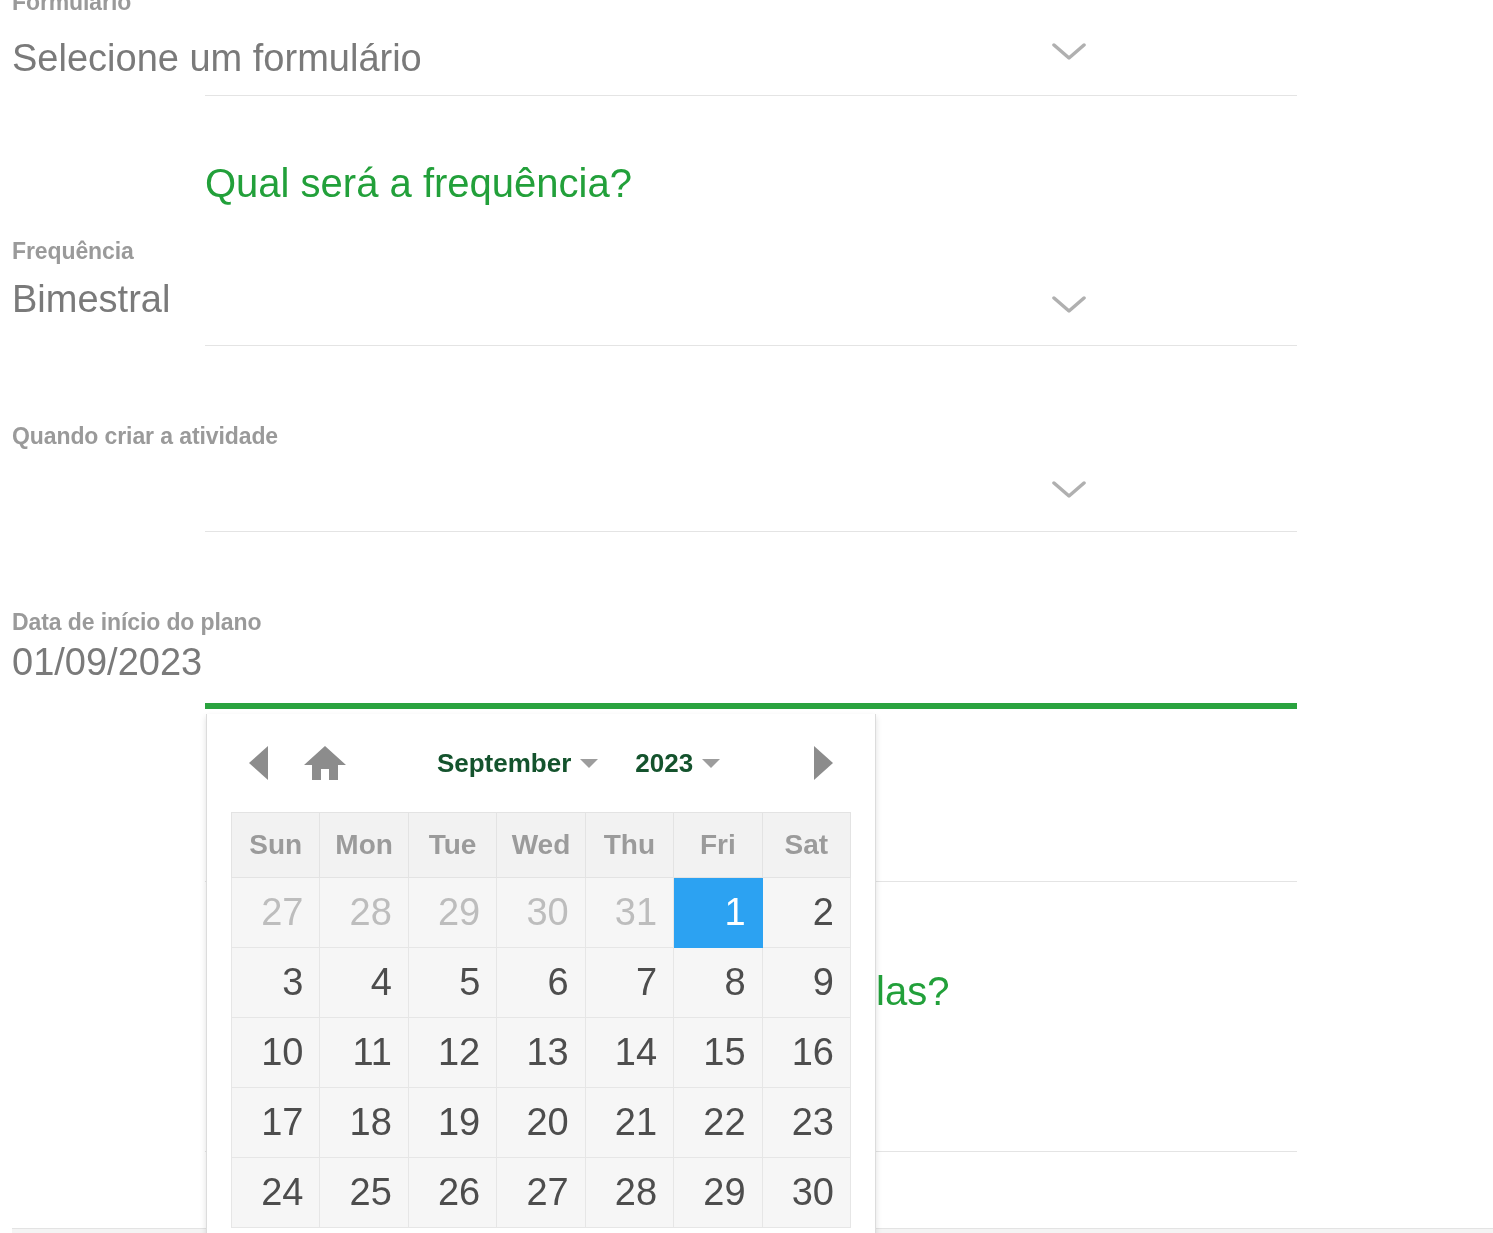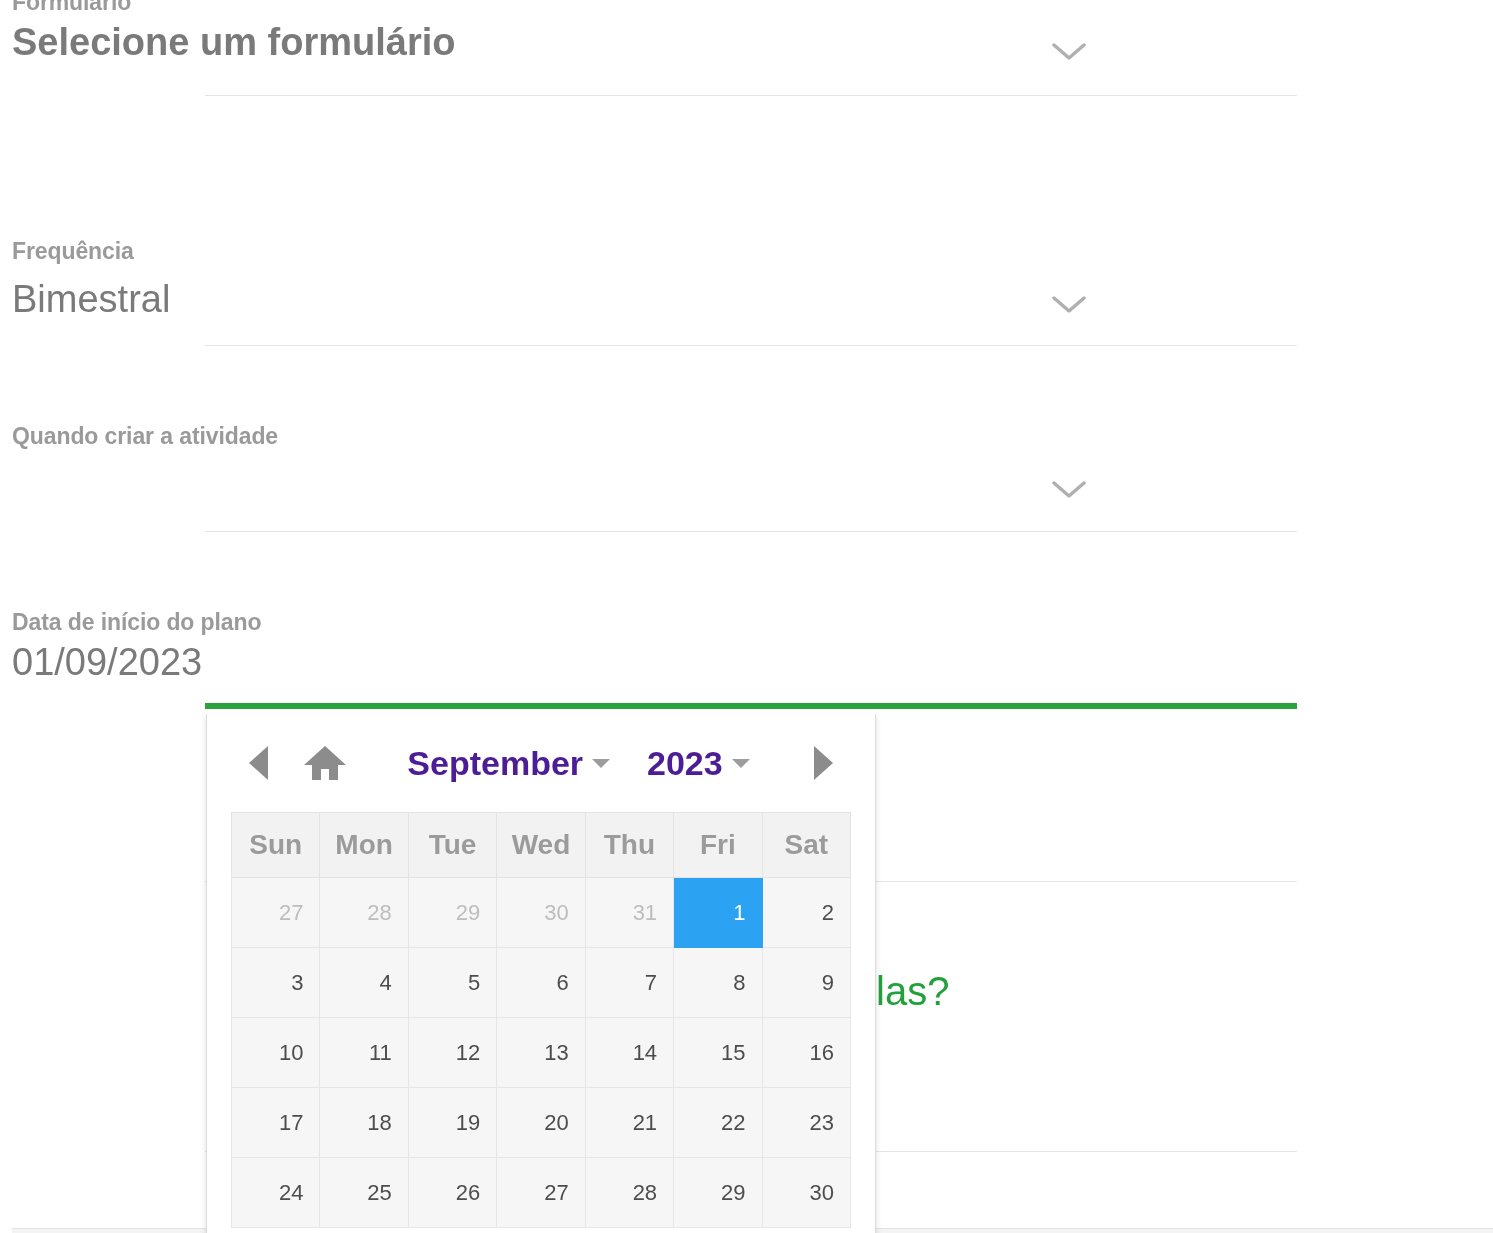--- a/index.html
+++ b/index.html
@@ -156,23 +156,23 @@
     justify-content: center;
     gap: 36px;
   }
   .dp-select {
     display: flex;
     align-items: center;
     gap: 8px;
     cursor: pointer;
   }
   .dp-select-label {
-    font-size: 34px;
+    font-size: 26px;
     font-weight: bold;
-    color: #4c1d95;
+    color: #14532d;
     line-height: 40px;
     white-space: nowrap;
   }
   .caret-small { display:block; }
 
   table.dp-grid {
     border-collapse: collapse;
     width: 620px;
     margin: 0 auto;
     table-layout: fixed;
@@ -185,21 +185,21 @@
     font-size: 28px;
     font-weight: bold;
     height: 64px;
     text-align: center;
     padding: 0;
   }
   table.dp-grid td {
     background: #f6f6f6;
     border: 1px solid #e6e6e6;
     color: #4d4d4d;
-    font-size: 22px;
+    font-size: 38px;
     height: 69px;
     text-align: right;
     padding: 0 16px 0 0;
     cursor: pointer;
   }
   table.dp-grid td.other-month {
     color: #bdbdbd;
   }
   table.dp-grid td.selected {
     background: #2ca2f2;
@@ -211,29 +211,30 @@
 </head>
 <body>
 
 <div id="page">
 
   <div class="panel-right-edge"></div>
   <div class="panel-right-fill"></div>
 
   <div class="field" style="top:-12px;">
     <div class="field-label">Formulário</div>
-    <div class="field-value" style="margin-top:0;font-weight:bold;">Selecione um formulário</div>
+    <div class="field-value" style="margin-top:16px;">Selecione um formulário</div>
     <div class="chevron" style="top:54px;">
       <svg width="34" height="20" viewBox="0 0 34 20">
         <path d="M2 3 L17 16 L32 3" fill="none" stroke="#b0b0b0" stroke-width="3.5" stroke-linecap="round" stroke-linejoin="round"></path>
       </svg>
     </div>
   </div>
   <div class="field-underline" style="left:193px; top:95px;"></div>
 
+  <div class="section-heading" style="top:159px;">Qual será a frequência?</div>
 
   <div class="field" style="top:237px;">
     <div class="field-label">Frequência</div>
     <div class="field-value" style="margin-top:8px;">Bimestral</div>
     <div class="chevron" style="top:58px;">
       <svg width="34" height="20" viewBox="0 0 34 20">
         <path d="M2 3 L17 16 L32 3" fill="none" stroke="#b0b0b0" stroke-width="3.5" stroke-linecap="round" stroke-linejoin="round"></path>
       </svg>
     </div>
   </div>

